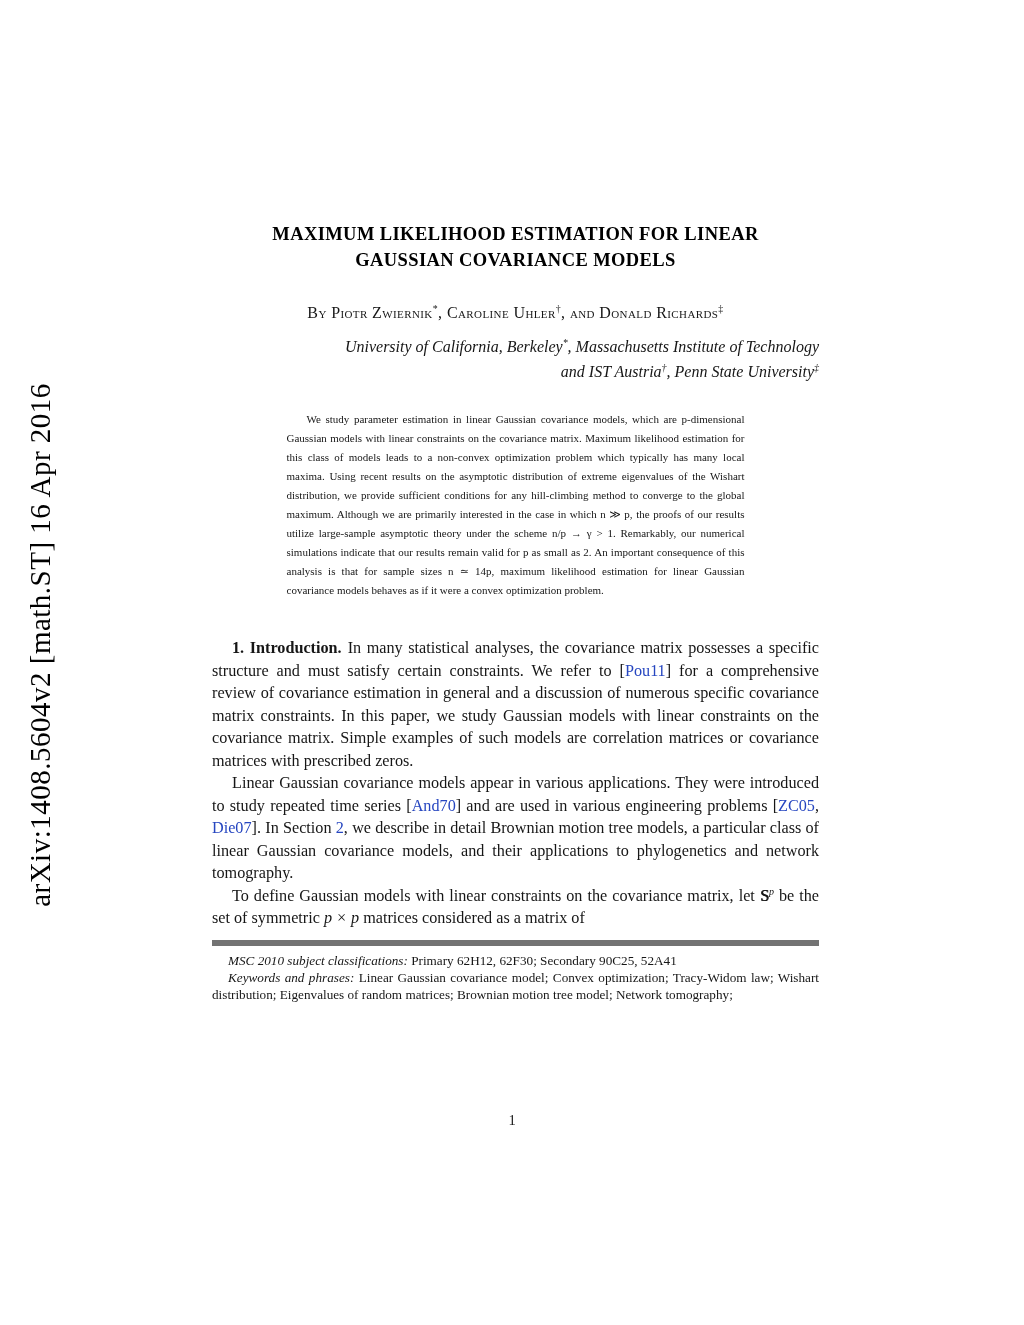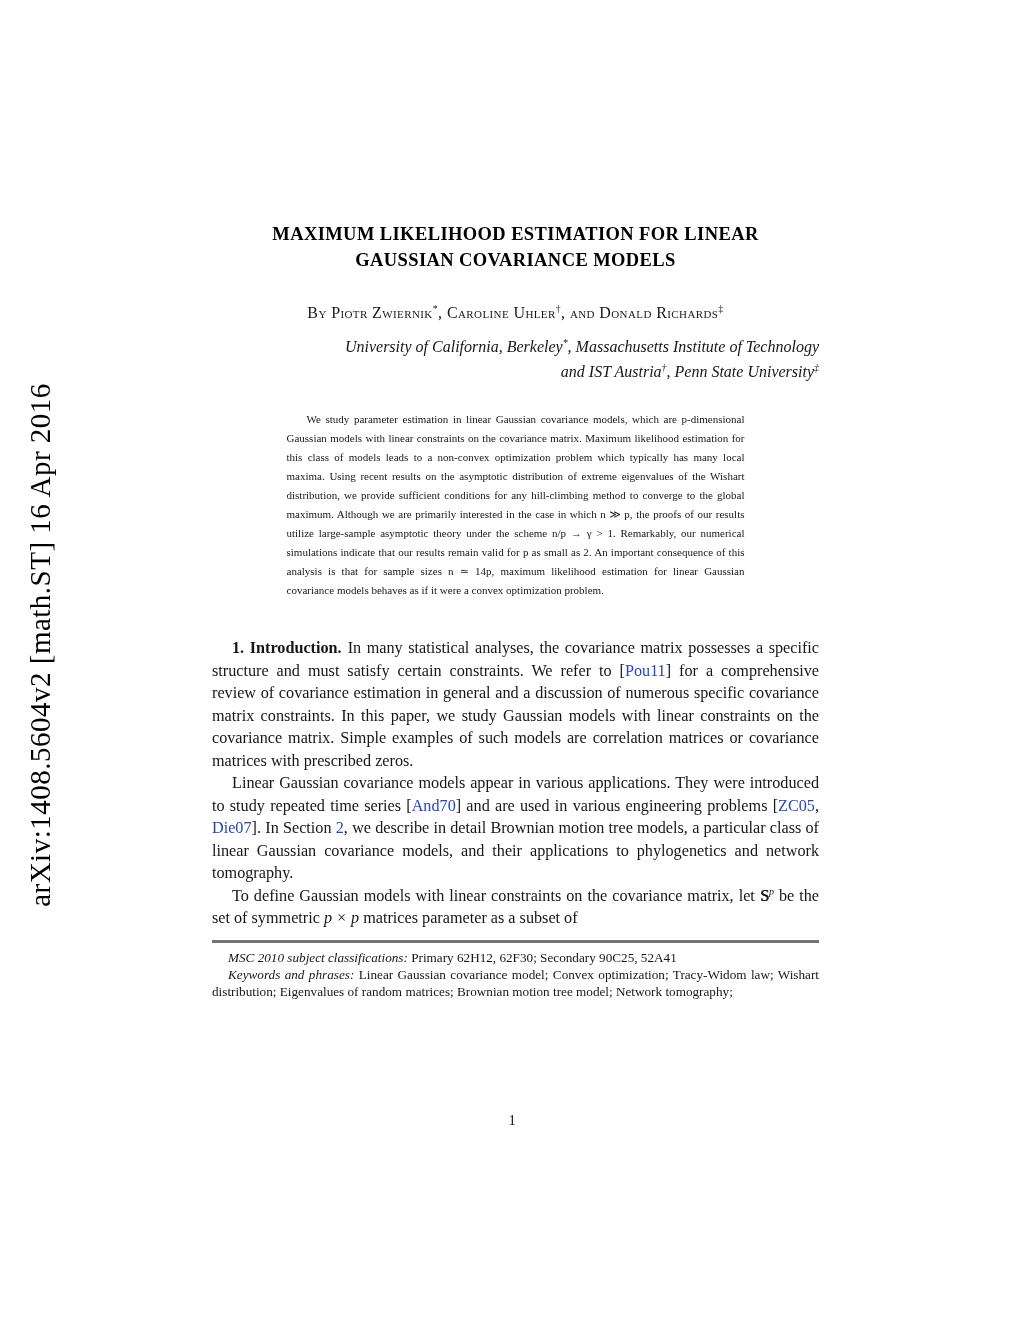--- a/index.html
+++ b/index.html
@@ -82,21 +82,21 @@
     color: var(--color-link, #2646c0);
     text-decoration: none;
     cursor: pointer;
   }
 
   .mi { font-style: italic; }
   .bb { text-shadow: 0.05em 0 0 currentColor; }
 
   .footnotes {
     margin-top: 10px;
-    border-top: 3px solid #737373;
+    border-top: 6px solid #737373;
     padding-top: 6px;
     font-size: 13.2px;
     line-height: 17px;
     text-align: justify;
   }
   .fn { margin: 0; text-indent: 16px; }
   .fn-label { font-style: italic; }
 
   .pageno {
     position: absolute;
@@ -139,21 +139,21 @@
     </div>
 
     <div class="body">
       <p>
         <span class="section-heading">1. Introduction.</span><span>In many statistical analyses, the covariance matrix possesses a specific structure and must satisfy certain constraints. We refer to [</span><a class="cite">Pou11</a><span>] for a comprehensive review of covariance estimation in general and a discussion of numerous specific covariance matrix constraints. In this paper, we study Gaussian models with linear constraints on the covariance matrix. Simple examples of such models are correlation matrices or covariance matrices with prescribed zeros.</span>
       </p>
       <p>
         <span>Linear Gaussian covariance models appear in various applications. They were introduced to study repeated time series [</span><a class="cite">And70</a><span>] and are used in various engineering problems [</span><a class="cite">ZC05</a><span>, </span><a class="cite">Die07</a><span>]. In Section </span><a class="ref">2</a><span>, we describe in detail Brownian motion tree models, a particular class of linear Gaussian covariance models, and their applications to phylogenetics and network tomography.</span>
       </p>
       <p>
-        <span>To define Gaussian models with linear constraints on the covariance matrix, let </span><span class="bb">S</span><sup class="mi">p</sup><span> be the set of symmetric </span><span class="mi">p × p</span><span> matrices parameter as a subset of</span>
+        <span>To define Gaussian models with linear constraints on the covariance matrix, let </span><span class="bb">S</span><sup class="mi">p</sup><span> be the set of symmetric </span><span class="mi">p × p</span><span> matrices considered as a matrix of</span>
       </p>
     </div>
 
     <div class="footnotes">
       <p class="fn">
         <span class="fn-label">MSC 2010 subject classifications:</span><span> Primary 62H12, 62F30; Secondary 90C25, 52A41</span>
       </p>
       <p class="fn">
         <span class="fn-label">Keywords and phrases:</span><span> Linear Gaussian covariance model; Convex optimization; Tracy-Widom law; Wishart distribution; Eigenvalues of random matrices; Brownian motion tree model; Network tomography;</span>
       </p>

